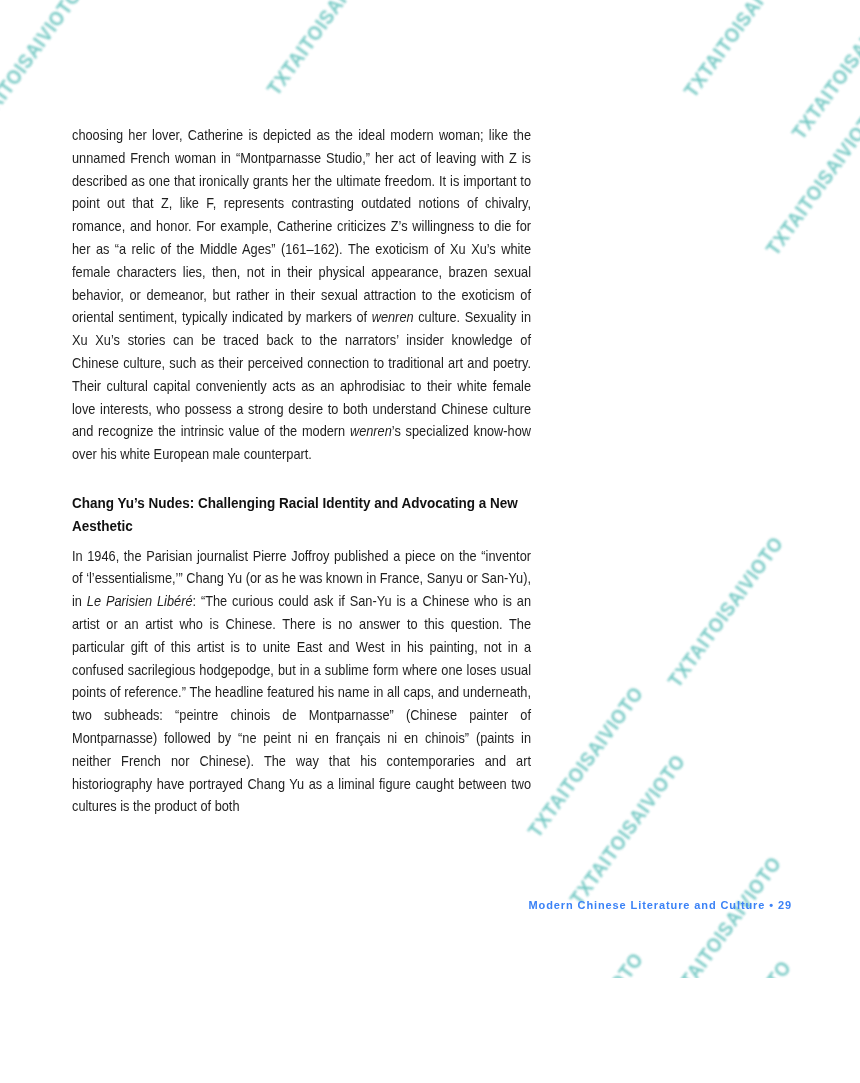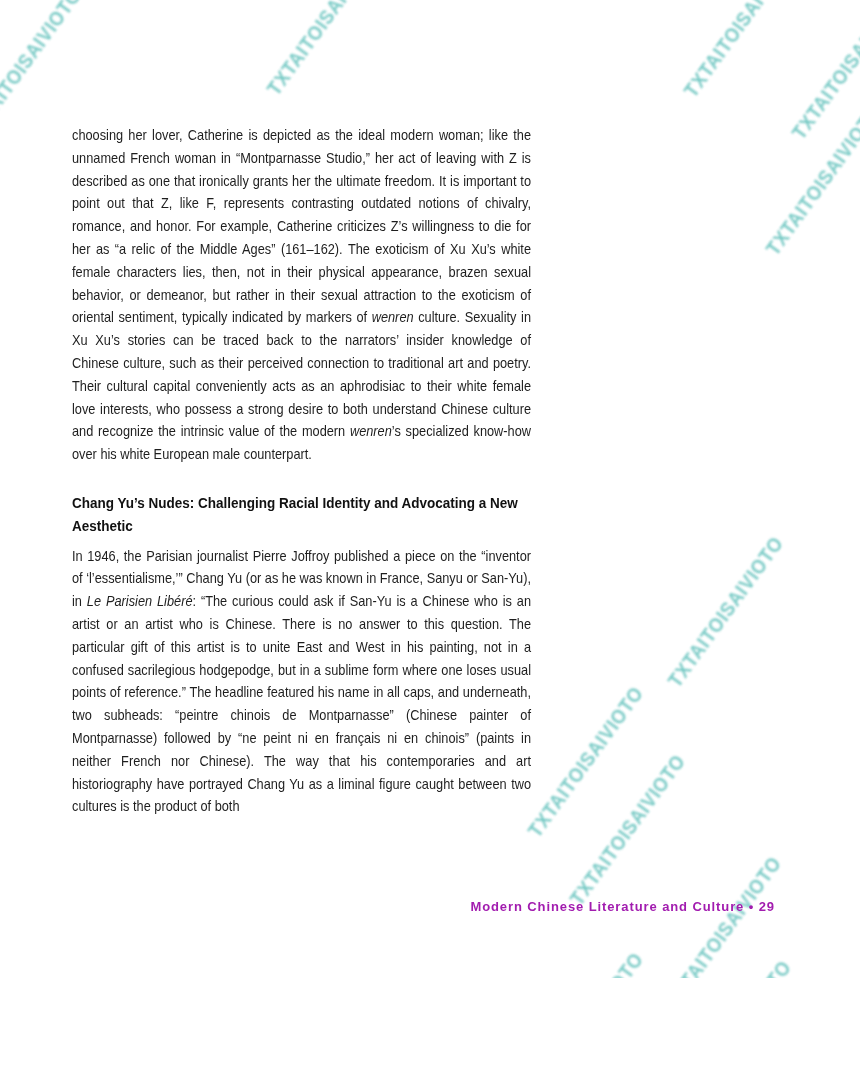--- a/index.html
+++ b/index.html
@@ -66,25 +66,25 @@
     font-size: 15px;
     line-height: 22.8px;
     font-weight: 700;
     color: #111111;
   }
 
   
   .running-footer {
     position: absolute;
     top: 899px;
-    right: 85px;
-    font-size: 13px;
+    right: 68px;
+    font-size: 11px;
     font-weight: 700;
     letter-spacing: 0.9px;
-    color: #a21caf;
+    color: #3b82f6;
     white-space: nowrap;
   }
 
   
   .stamp {
     position: absolute;
     left: 0;
     top: 1044px;
     width: 100%;
     text-align: center;

